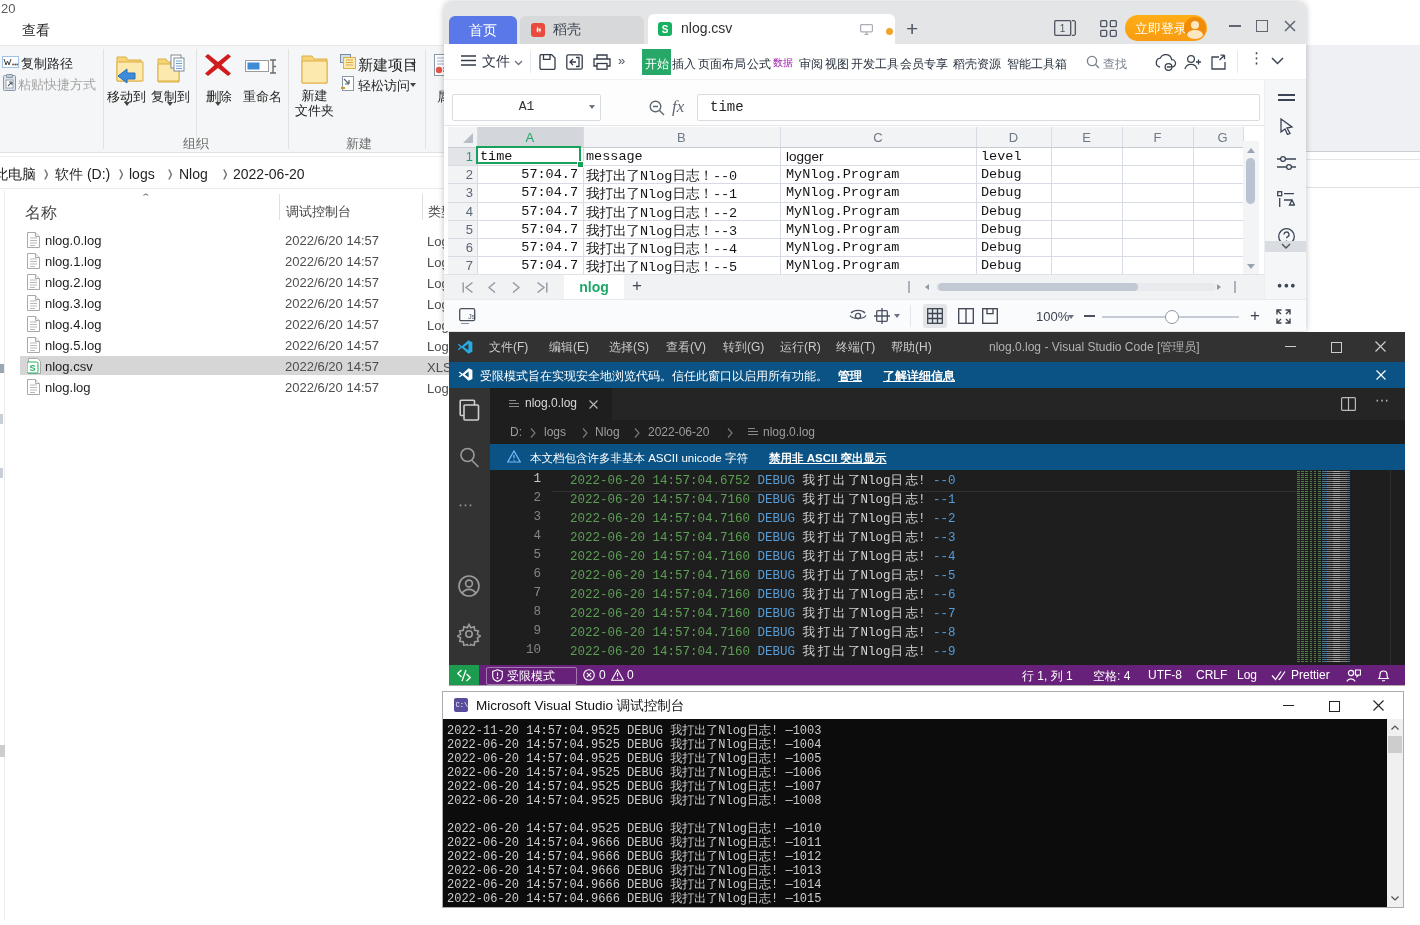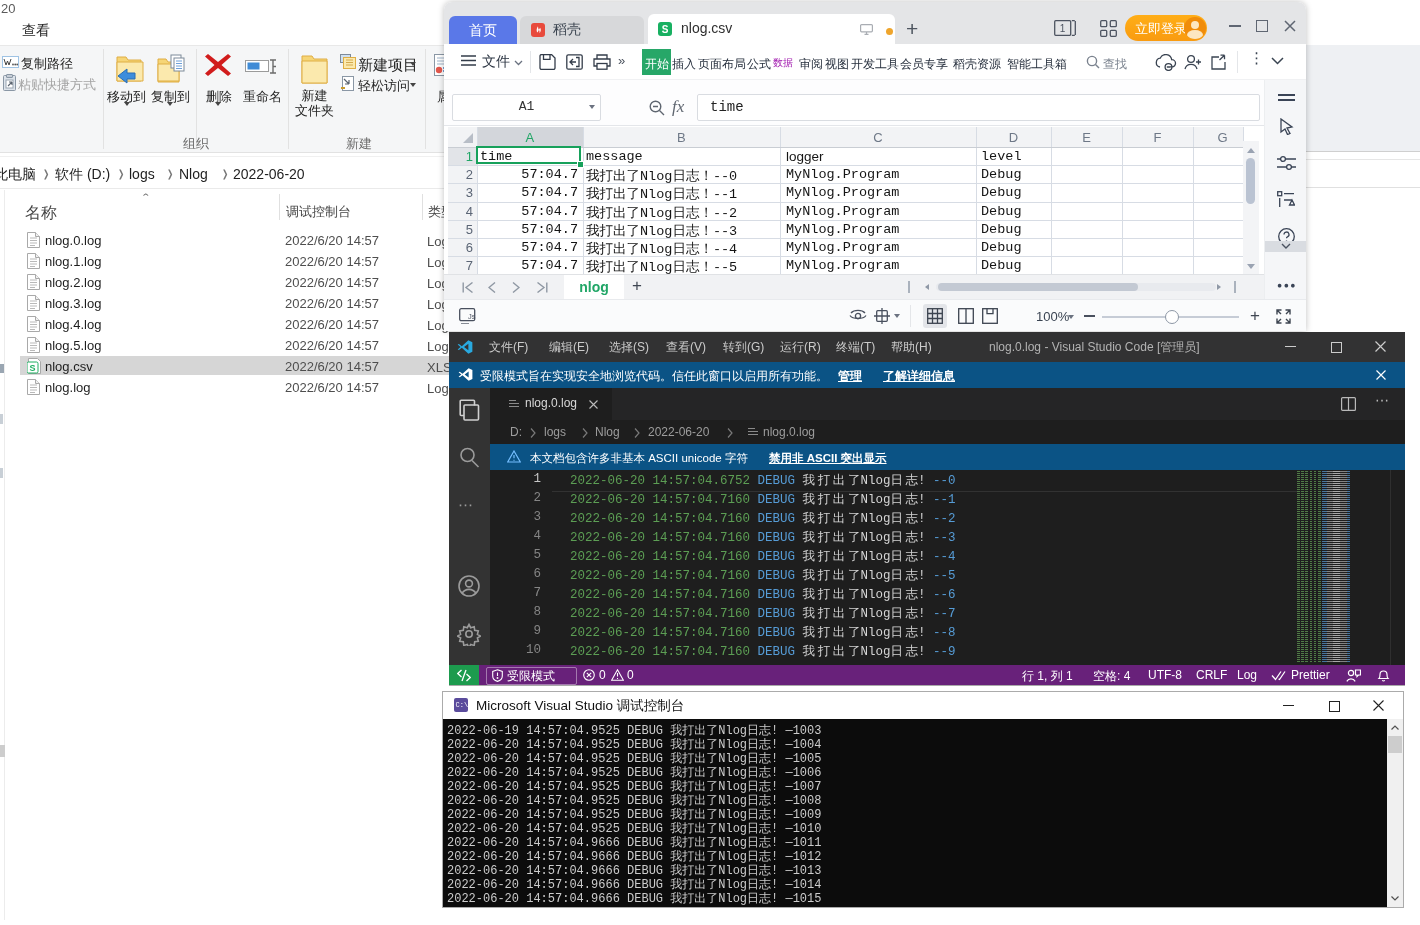--- a/index.html
+++ b/index.html
@@ -684,27 +684,26 @@
         <span style="position:absolute;left:1.5px;top:3px;font-size:7px;color:#fff;font-family:'Liberation Mono',monospace;">C:\</span>
       </div>
     <div class="abs" style="left:33px;top:5px;font-size:13.5px;color:#111;">Microsoft Visual Studio 调试控制台</div>
     <div class="abs" style="left:840px;top:13px;width:11px;height:1.2px;background:#222;"></div>
     <div class="abs" style="left:886px;top:9px;width:9px;height:9px;border:1.1px solid #222;"></div>
     <svg class="abs" style="left:930px;top:8px;" width="11" height="11" viewBox="0 0 11 11" stroke="#222" stroke-width="1.1">
         <path d="M0.5 0.5 L10.5 10.5 M10.5 0.5 L0.5 10.5"></path>
       </svg>
   </div>
   <div class="abs" style="left:0;top:27px;width:944px;height:188px;background:#0c0c0c;color:#cccccc;font-family:'Liberation Mono',monospace;font-size:12px;">
-    <div class="abs" style="left:4px;top:2.5px;white-space:nowrap;">2022-06-19 14:57:04.9525 DEBUG 我打出了Nlog日志! —1003</div>
+    <div class="abs" style="left:4px;top:2.5px;white-space:nowrap;">2022-11-20 14:57:04.9525 DEBUG 我打出了Nlog日志! —1003</div>
     <div class="abs" style="left:4px;top:16.5px;white-space:nowrap;">2022-06-20 14:57:04.9525 DEBUG 我打出了Nlog日志! —1004</div>
     <div class="abs" style="left:4px;top:30.6px;white-space:nowrap;">2022-06-20 14:57:04.9525 DEBUG 我打出了Nlog日志! —1005</div>
     <div class="abs" style="left:4px;top:44.6px;white-space:nowrap;">2022-06-20 14:57:04.9525 DEBUG 我打出了Nlog日志! —1006</div>
     <div class="abs" style="left:4px;top:58.7px;white-space:nowrap;">2022-06-20 14:57:04.9525 DEBUG 我打出了Nlog日志! —1007</div>
     <div class="abs" style="left:4px;top:72.7px;white-space:nowrap;">2022-06-20 14:57:04.9525 DEBUG 我打出了Nlog日志! —1008</div>
-    <div class="abs" style="left:4px;top:86.7px;white-space:nowrap;">2022-06-20 14:57:04.9525 DEBUG 我打出了Nlog日志! —1009</div>
     <div class="abs" style="left:4px;top:100.8px;white-space:nowrap;">2022-06-20 14:57:04.9525 DEBUG 我打出了Nlog日志! —1010</div>
     <div class="abs" style="left:4px;top:114.8px;white-space:nowrap;">2022-06-20 14:57:04.9666 DEBUG 我打出了Nlog日志! —1011</div>
     <div class="abs" style="left:4px;top:128.9px;white-space:nowrap;">2022-06-20 14:57:04.9666 DEBUG 我打出了Nlog日志! —1012</div>
     <div class="abs" style="left:4px;top:142.9px;white-space:nowrap;">2022-06-20 14:57:04.9666 DEBUG 我打出了Nlog日志! —1013</div>
     <div class="abs" style="left:4px;top:156.9px;white-space:nowrap;">2022-06-20 14:57:04.9666 DEBUG 我打出了Nlog日志! —1014</div>
     <div class="abs" style="left:4px;top:171.0px;white-space:nowrap;">2022-06-20 14:57:04.9666 DEBUG 我打出了Nlog日志! —1015</div>
   </div>
   <div class="abs" style="left:944px;top:27px;width:16px;height:188px;background:#f0f0f0;">
     <svg class="abs" style="left:4px;top:6px;" width="8" height="5" viewBox="0 0 8 5" fill="none" stroke="#505050" stroke-width="1.2">
         <path d="M0.5 4.5 L4 1 L7.5 4.5"></path>

